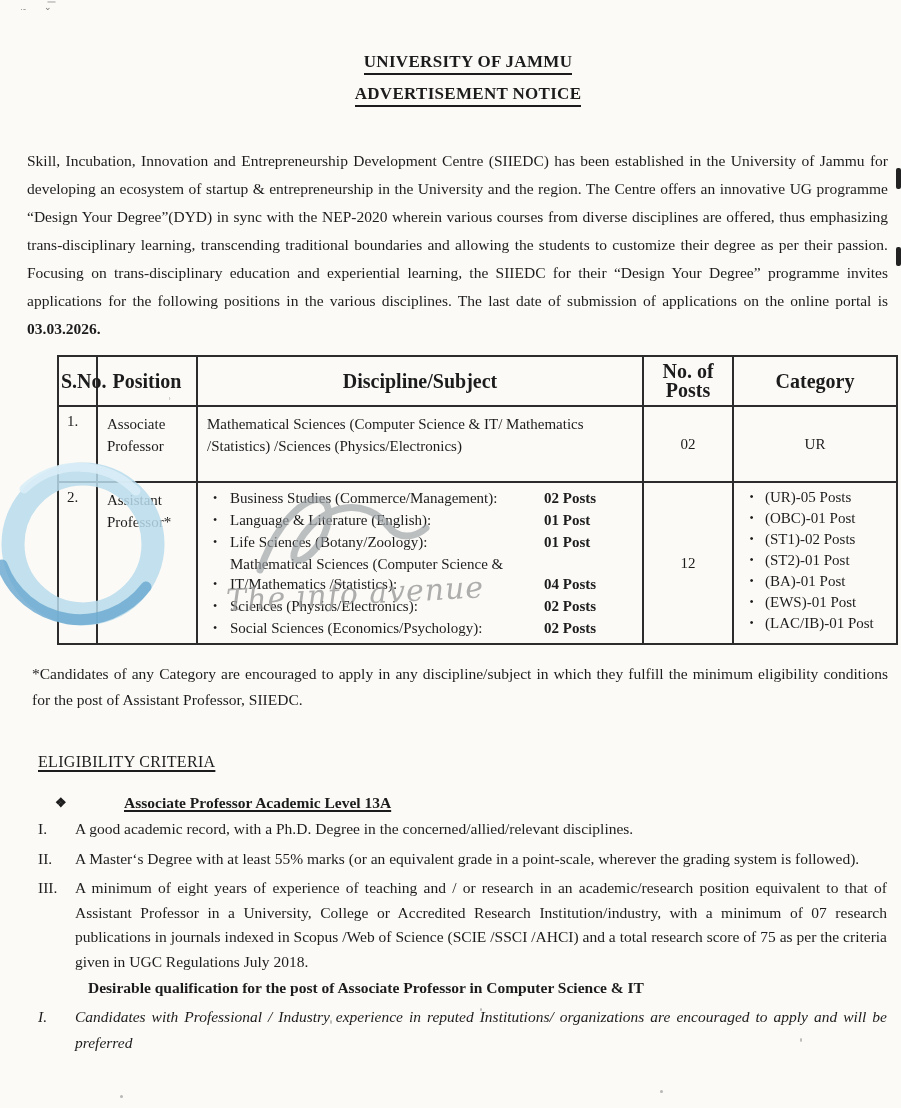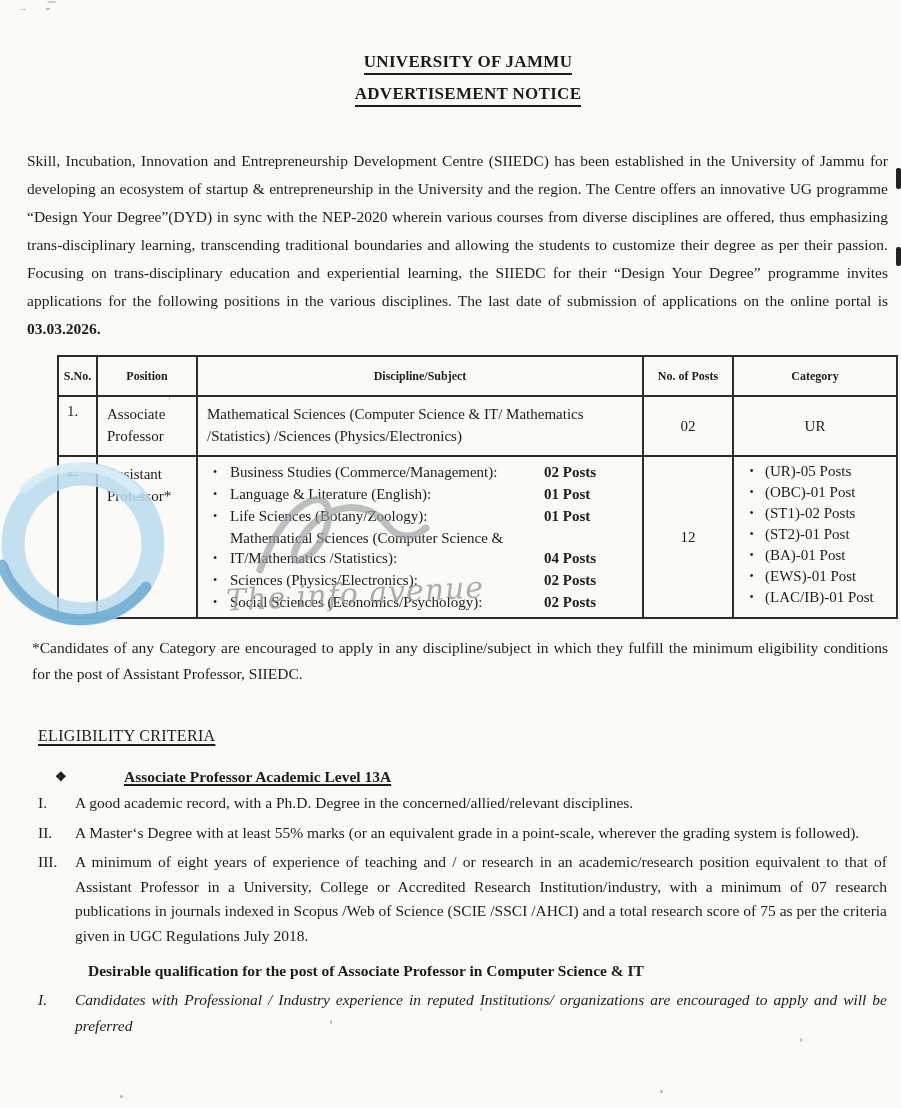--- a/index.html
+++ b/index.html
@@ -24,25 +24,25 @@
   }
   .intro b{font-weight:bold;}
   
   table.jtable{
     border-collapse:collapse;margin:12px 0 0 57px;width:839px;
     font-size:15px;table-layout:fixed;
   }
   .jtable th,.jtable td{border:2px solid #2c2c2c;vertical-align:top;}
   .jtable th{
     font-weight:bold;text-align:center;vertical-align:middle;
-    padding:5px 2px;line-height:19px;font-size:12px;height:28px;
+    padding:5px 2px;line-height:19px;font-size:20px;height:28px;
   }
   td.sno{padding:6px 0 0 8px;height:100%;}
   td.pos{padding:6px 8px 0 9px;line-height:22px;}
-  td.disc1{padding:6px 38px 6px 9px;line-height:22px;height:46px;}
+  td.disc1{padding:6px 38px 22px 9px;line-height:22px;height:46px;}
   td.center-cell{text-align:center;vertical-align:middle;}
   td.disc2{padding:3px 34px 3px 2px;}
   .d-item{display:flex;align-items:flex-end;line-height:20.5px;margin:1.5px 0;}
   .blt{width:30px;flex:none;text-align:center;font-size:12px;line-height:20.5px;}
   .dlabel{flex:1;padding-right:12px;}
   .dposts{flex:none;width:64px;font-weight:bold;}
   td.catcell{padding:4px 0 4px 4px;}
   .cat-item{display:flex;line-height:21px;}
   .cat-blt{width:27px;flex:none;text-align:center;font-size:12px;}
   
@@ -55,21 +55,21 @@
   .elig-head{
     font-weight:normal;font-size:16px;letter-spacing:.3px;
     text-decoration:underline;text-decoration-thickness:2px;text-underline-offset:3px;
   }
   .sub-row{display:flex;margin-top:23px;padding-left:17px;font-weight:bold;font-size:15.5px;}
   .diamond{width:29px;flex:none;font-size:13px;padding-top:1px;}
   .sub-text{text-decoration:underline;text-decoration-thickness:2px;text-underline-offset:2px;margin-left:40px;}
   .ritem{display:flex;margin-top:5px;font-size:15.5px;line-height:24.5px;}
   .rn{flex:none;width:37px;}
   .rtext{flex:1;text-align:justify;}
-  .desirable{padding-left:50px;font-weight:bold;margin-top:11px;font-size:15.5px;line-height:24px;}
+  .desirable{padding-left:50px;font-weight:bold;margin-top:2px;font-size:15.5px;line-height:24px;}
   .ritem.it{font-style:italic;line-height:26px;margin-top:4px;}
   
   .wm{position:absolute;pointer-events:none;}
   .wm-ring{left:-16px;top:447px;}
   .wm-text{
     left:226px;top:576px;width:260px;
     font-family:"DejaVu Serif", serif;font-style:italic;
     font-size:30px;color:#9a9a9a;opacity:.8;transform:rotate(-3deg);
     letter-spacing:1px;
   }

